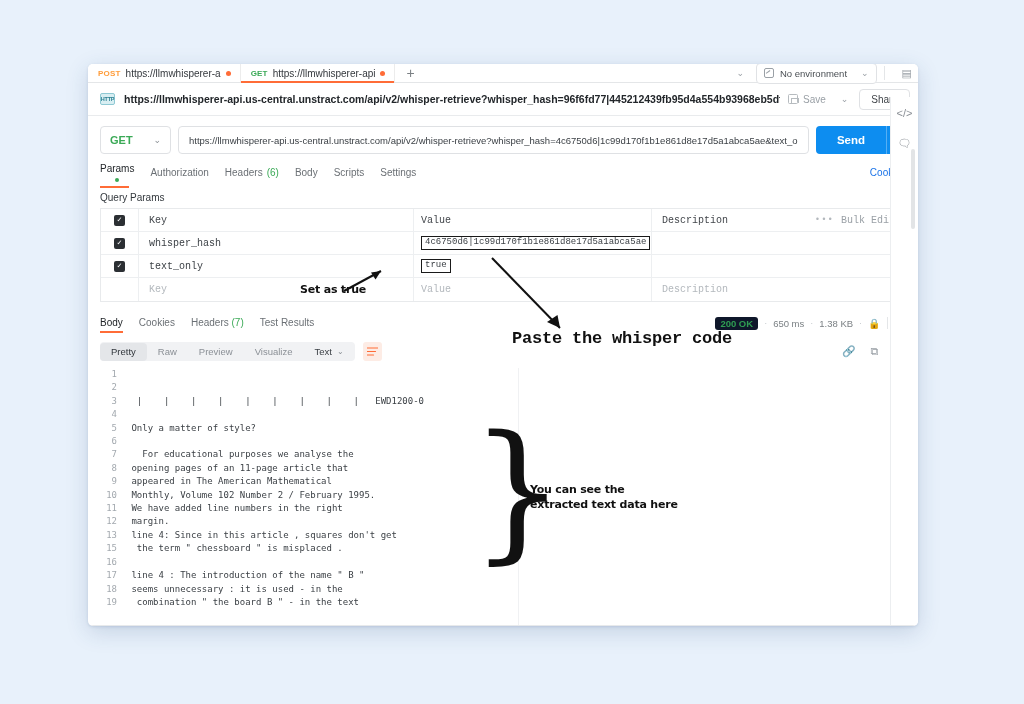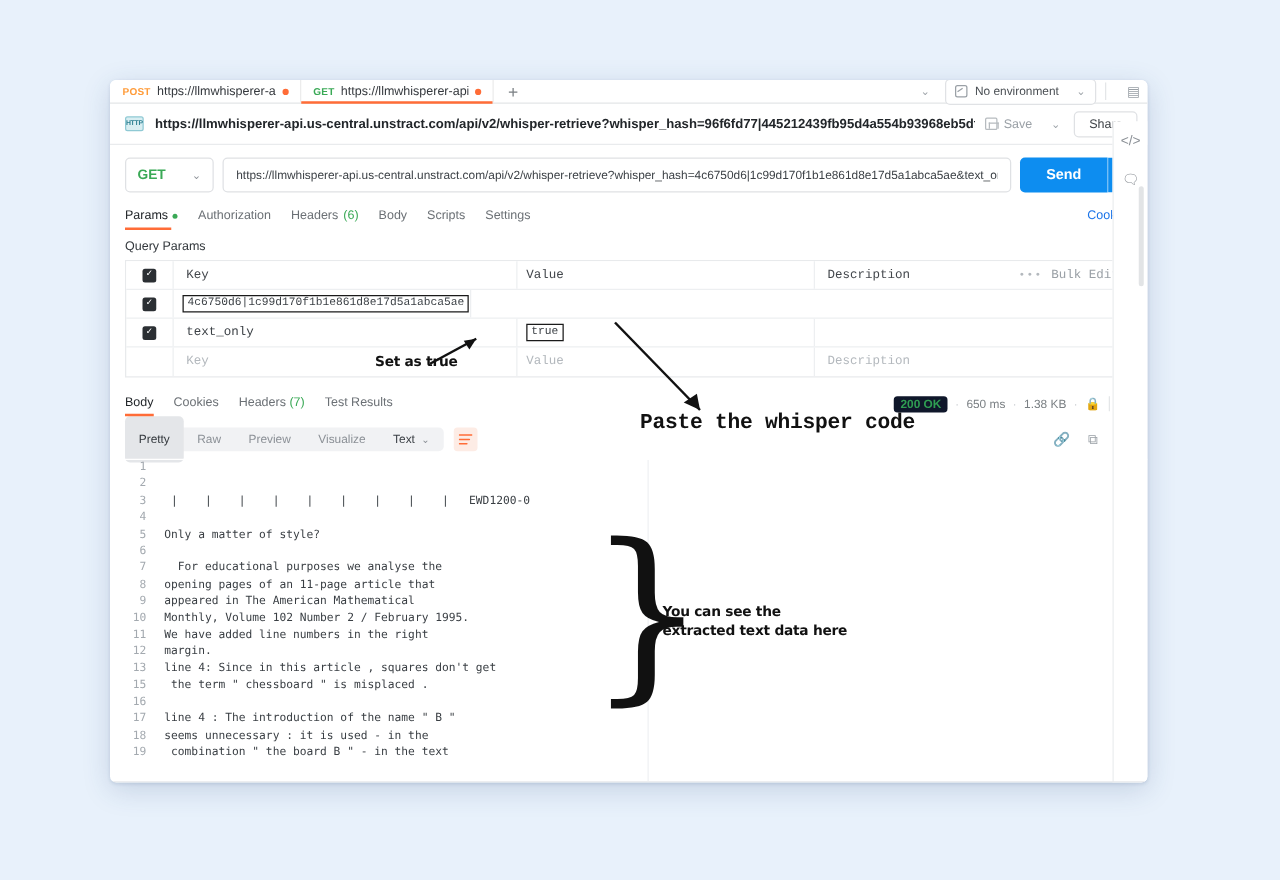--- a/index.html
+++ b/index.html
@@ -127,21 +127,21 @@
 
   
   .reqtabs {
     display:flex; align-items:center; gap: 0;
     padding: 0 12px; height: 25px; position: relative;
   }
   .rt {
     font-size: 10px; color:#6b7075; padding: 0 11px 6px 0; margin-right: 5px;
     position:relative; display:flex; align-items:center; gap:4px;
   }
-  .rt:first-child { padding-left: 0; }
+  .rt:first-child { padding-left: 0; flex-direction: column; }
   .rt.active { color:#22262a; }
   .rt.active::after {
     content:""; position:absolute; left:0; right:16px; bottom:0; height:2px; background:#ff6c37;
   }
   .rt .grn { color:#3aa956; }
   .rt .greendot { width:4px; height:4px; border-radius:50%; background:#3aa956; }
   .cookies-link { margin-left:auto; font-size:10px; color:#1a73e8; padding-bottom:6px; }
   .qp-label { font-size:10px; color:#33383d; padding: 4px 12px 5px 12px; }
 
   
@@ -174,21 +174,21 @@
   .resp-t.active::after { content:""; position:absolute; left:0; right:0; bottom:0; height:2px; background:#ff6c37; }
   .resp-t .grn { color:#3aa956; }
   .resp-meta { margin-left:auto; display:flex; align-items:center; gap:6px; font-size:9.5px; color:#7b8084; padding-bottom:4px;}
   .ok-badge { background:#0f172a; color:#2f9e52; font-weight:700; padding:1px 5px; border-radius:3px; font-size:9.5px; }
   .sep-dot { color:#c5c9cd; font-size:9px; }
   .lock-ico { font-size:10px; color:#9aa0a6; }
   .resp-divider { width:1px; height:12px; background:#e4e6e8; }
 
   .viewbar { display:flex; align-items:center; padding: 0 12px; height: 27px; gap: 0; }
   .seg { display:flex; align-items:center; background:#f1f2f4; border-radius:4px; height:19px; }
-  .seg .s { font-size:9.5px; color:#8b9096; padding: 0 11px; height:37px; display:flex; align-items:center; }
+  .seg .s { font-size:9.5px; color:#8b9096; padding: 0 11px; height:18px; display:flex; align-items:center; }
   .seg .s.active { background:#e4e6e9; color:#32373c; border-radius:4px; }
   .seg .s.sel { display:flex; gap:5px; color:#3c4146; }
   .wrap-btn {
     margin-left: 8px; width: 19px; height: 19px; border-radius:3px; background:#fdece5;
     display:flex; align-items:center; justify-content:center;
   }
   .viewbar-right { margin-left:auto; display:flex; align-items:center; gap:14px; color:#9aa0a6; font-size:11px;}
 
   
   .codewrap {
@@ -334,20 +334,21 @@
             <span class="dots3">•••</span>
             <span>Bulk Edit</span>
           </span>
         </div>
       </div>
 
       <div class="prow">
         <div class="pcb">
           <span class="cbox"></span>
         </div>
+        <div class="pkey">whisper_hash</div>
         <div class="pval">
           <span class="hl-box" style="font-size:9px;">4c6750d6|1c99d170f1b1e861d8e17d5a1abca5ae</span>
         </div>
         <div class="pdesc"></div>
       </div>
 
       <div class="prow">
         <div class="pcb">
           <span class="cbox"></span>
         </div>

